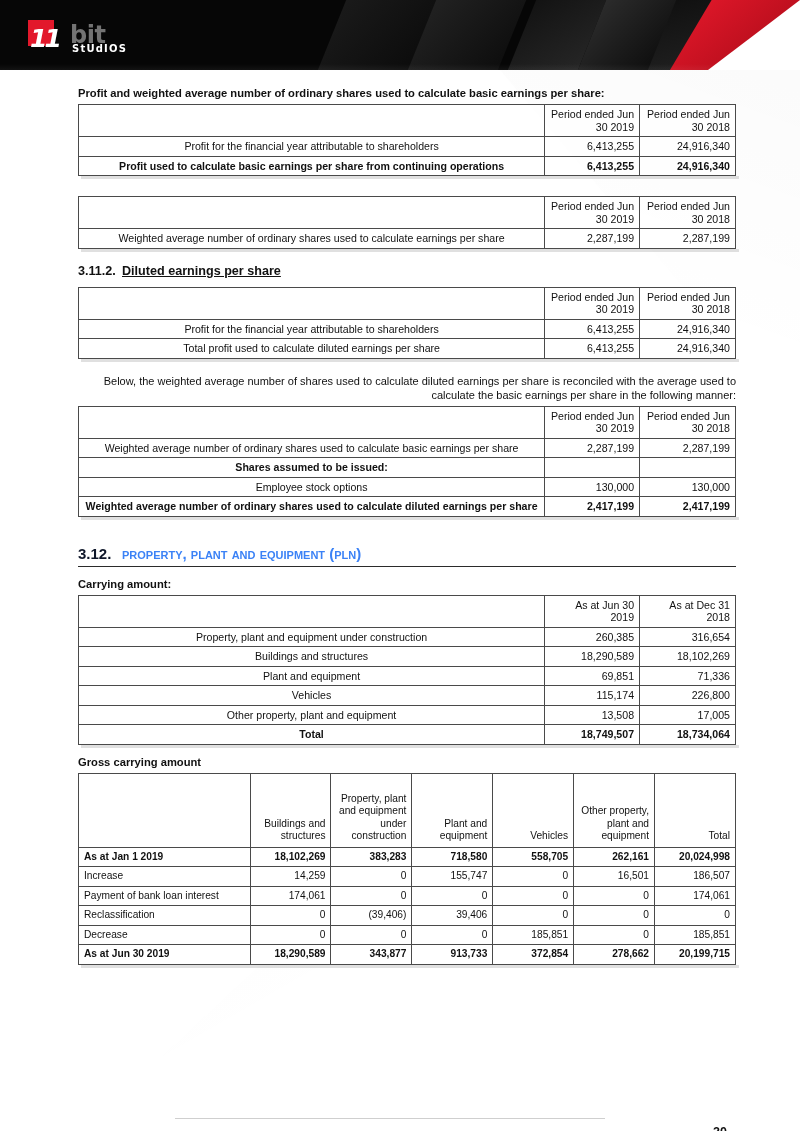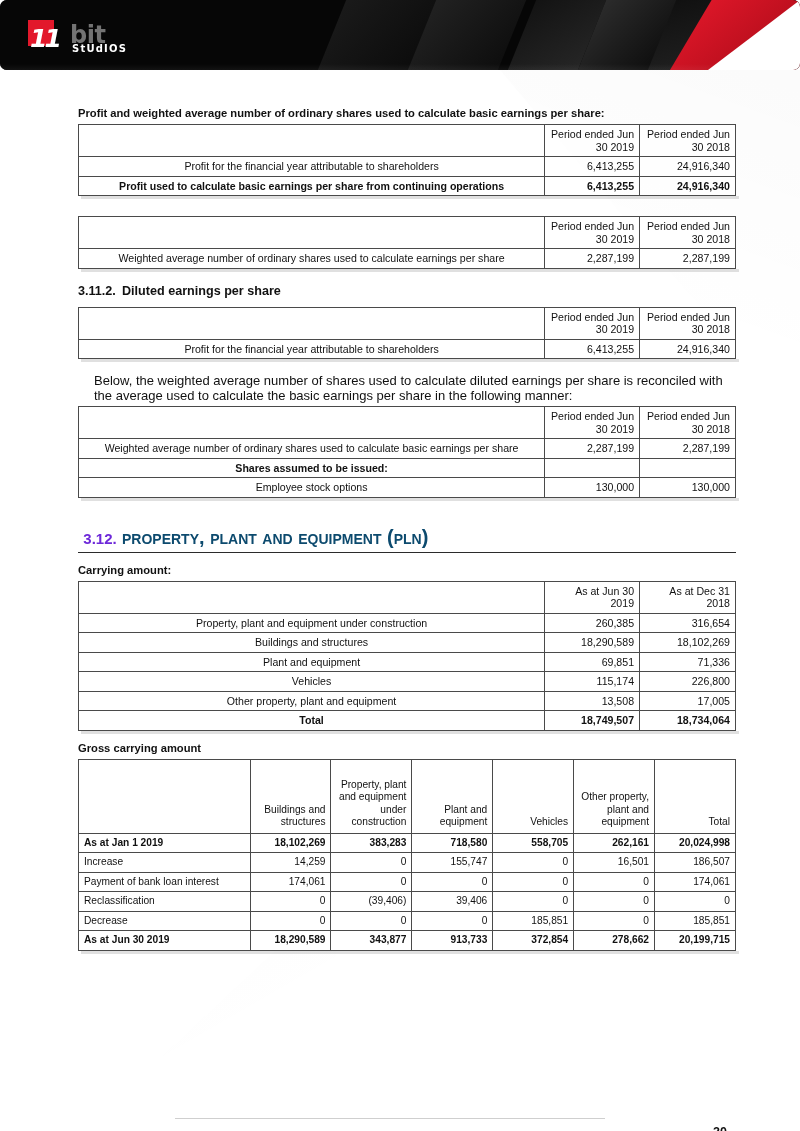--- a/index.html
+++ b/index.html
@@ -11,21 +11,20 @@
     color: #1a1a1a;
     position: relative;
     overflow: hidden;
   }
 
   
   .banner {
     position: absolute; left:0; top:0; width:800px; height:70px;
     overflow:hidden;
     background:#0a0a0a;
-    border-radius:7px;
   }
   .banner .bg-base {
     position:absolute; inset:0;
     background:#060606;
   }
   .banner .shard {
     position:absolute; top:-20px; height:120px; width:120px;
     transform: skewX(-22deg);
   }
   .banner .red-wedge {
@@ -78,46 +77,46 @@
   .wm1 { left:250px; top:560px; width:330px; height:330px;
          background: linear-gradient(135deg, rgba(0,0,0,0.035) 0%, rgba(0,0,0,0) 55%);
          clip-path: polygon(0% 100%, 100% 0%, 100% 100%); }
   .wm2 { left:420px; top:0px; width:400px; height:380px;
          background: linear-gradient(200deg, rgba(0,0,0,0.03) 0%, rgba(0,0,0,0) 60%);
          clip-path: polygon(100% 0%, 100% 100%, 20% 0%); }
   .wm3 { left:60px; top:830px; width:300px; height:250px;
          background: linear-gradient(150deg, rgba(0,0,0,0.025) 0%, rgba(0,0,0,0) 60%);
          clip-path: polygon(0% 100%, 90% 0%, 100% 100%); }
 
-  .content { position:absolute; left:78px; top:36px; width:658px; }
+  .content { position:absolute; left:78px; top:16px; width:658px; }
 
   .caption {
     font-size:11.2px; font-weight:bold; color:#111;
     margin:0 0 4px 0; line-height:14px;
   }
   .para {
-    font-size:13px; color:#111; line-height:14.5px; margin:0 0 3px 16px;
+    font-size:11px; color:#111; line-height:14.5px; margin:0 0 3px 5px;text-align:right;
   }
   .sub-heading {
     font-size:12.6px; font-weight:bold; color:#111;
-    margin:14px 0 8px 0; line-height:16px;
+    margin:14px 0 8px 0; line-height:16px;text-decoration:underline;
   }
   .sub-heading .num { display:inline-block; min-width:44px; }
 
   .section-heading {
     margin:28px 0 10px 0;
     border-bottom:1.4px solid #2b2b2b;
     padding-bottom:3px;
   }
   .section-heading .num {
-    font-size:15px; font-weight:bold; color:#6d28d9;
-    display:inline-block; min-width:44px;text-align:center;
+    font-size:15px; font-weight:bold; color:#0f172a;
+    display:inline-block; min-width:44px;
   }
   .section-heading .title {
-    font-size:20px; font-weight:bold; color:#0c4a6e;
+    font-size:15px; font-weight:bold; color:#3b82f6;
     font-variant: small-caps;
     text-transform: lowercase;
   }
   .section-heading .title::first-letter { }
 
   
   table.tbl {
     border-collapse:collapse; width:100%;
     font-size:10.6px; color:#111;
     margin-bottom:2px;
@@ -266,20 +265,25 @@
           <td>Period ended Jun 30 2019</td>
           <td>Period ended Jun 30 2018</td>
         </tr>
       </thead>
       <tbody>
         <tr>
           <td class="lbl">Profit for the financial year attributable to shareholders</td>
           <td class="num">6,413,255</td>
           <td class="num">24,916,340</td>
         </tr>
+        <tr>
+          <td class="lbl">Total profit used to calculate diluted earnings per share</td>
+          <td class="num">6,413,255</td>
+          <td class="num">24,916,340</td>
+        </tr>
       </tbody>
     </table>
     </div>
 
     <div style="height:13px"></div>
 
     <p class="para">Below, the weighted average number of shares used to calculate diluted earnings per share is reconciled with the average used to calculate the basic earnings per share in the following manner:</p>
 
     <div class="t-shadow">
     <table class="tbl">
@@ -303,20 +307,25 @@
         </tr>
         <tr class="bold">
           <td class="lbl">Shares assumed to be issued:</td>
           <td class="num blank"></td>
           <td class="num blank"></td>
         </tr>
         <tr>
           <td class="lbl">Employee stock options</td>
           <td class="num">130,000</td>
           <td class="num">130,000</td>
+        </tr>
+        <tr class="bold">
+          <td class="lbl">Weighted average number of ordinary shares used to calculate diluted earnings per share</td>
+          <td class="num">2,417,199</td>
+          <td class="num">2,417,199</td>
         </tr>
       </tbody>
     </table>
     </div>
 
     <div class="section-heading">
       <span class="num">3.12.</span><span class="title">Property, plant and equipment (PLN)</span>
     </div>
 
     <p class="caption">Carrying amount:</p>

